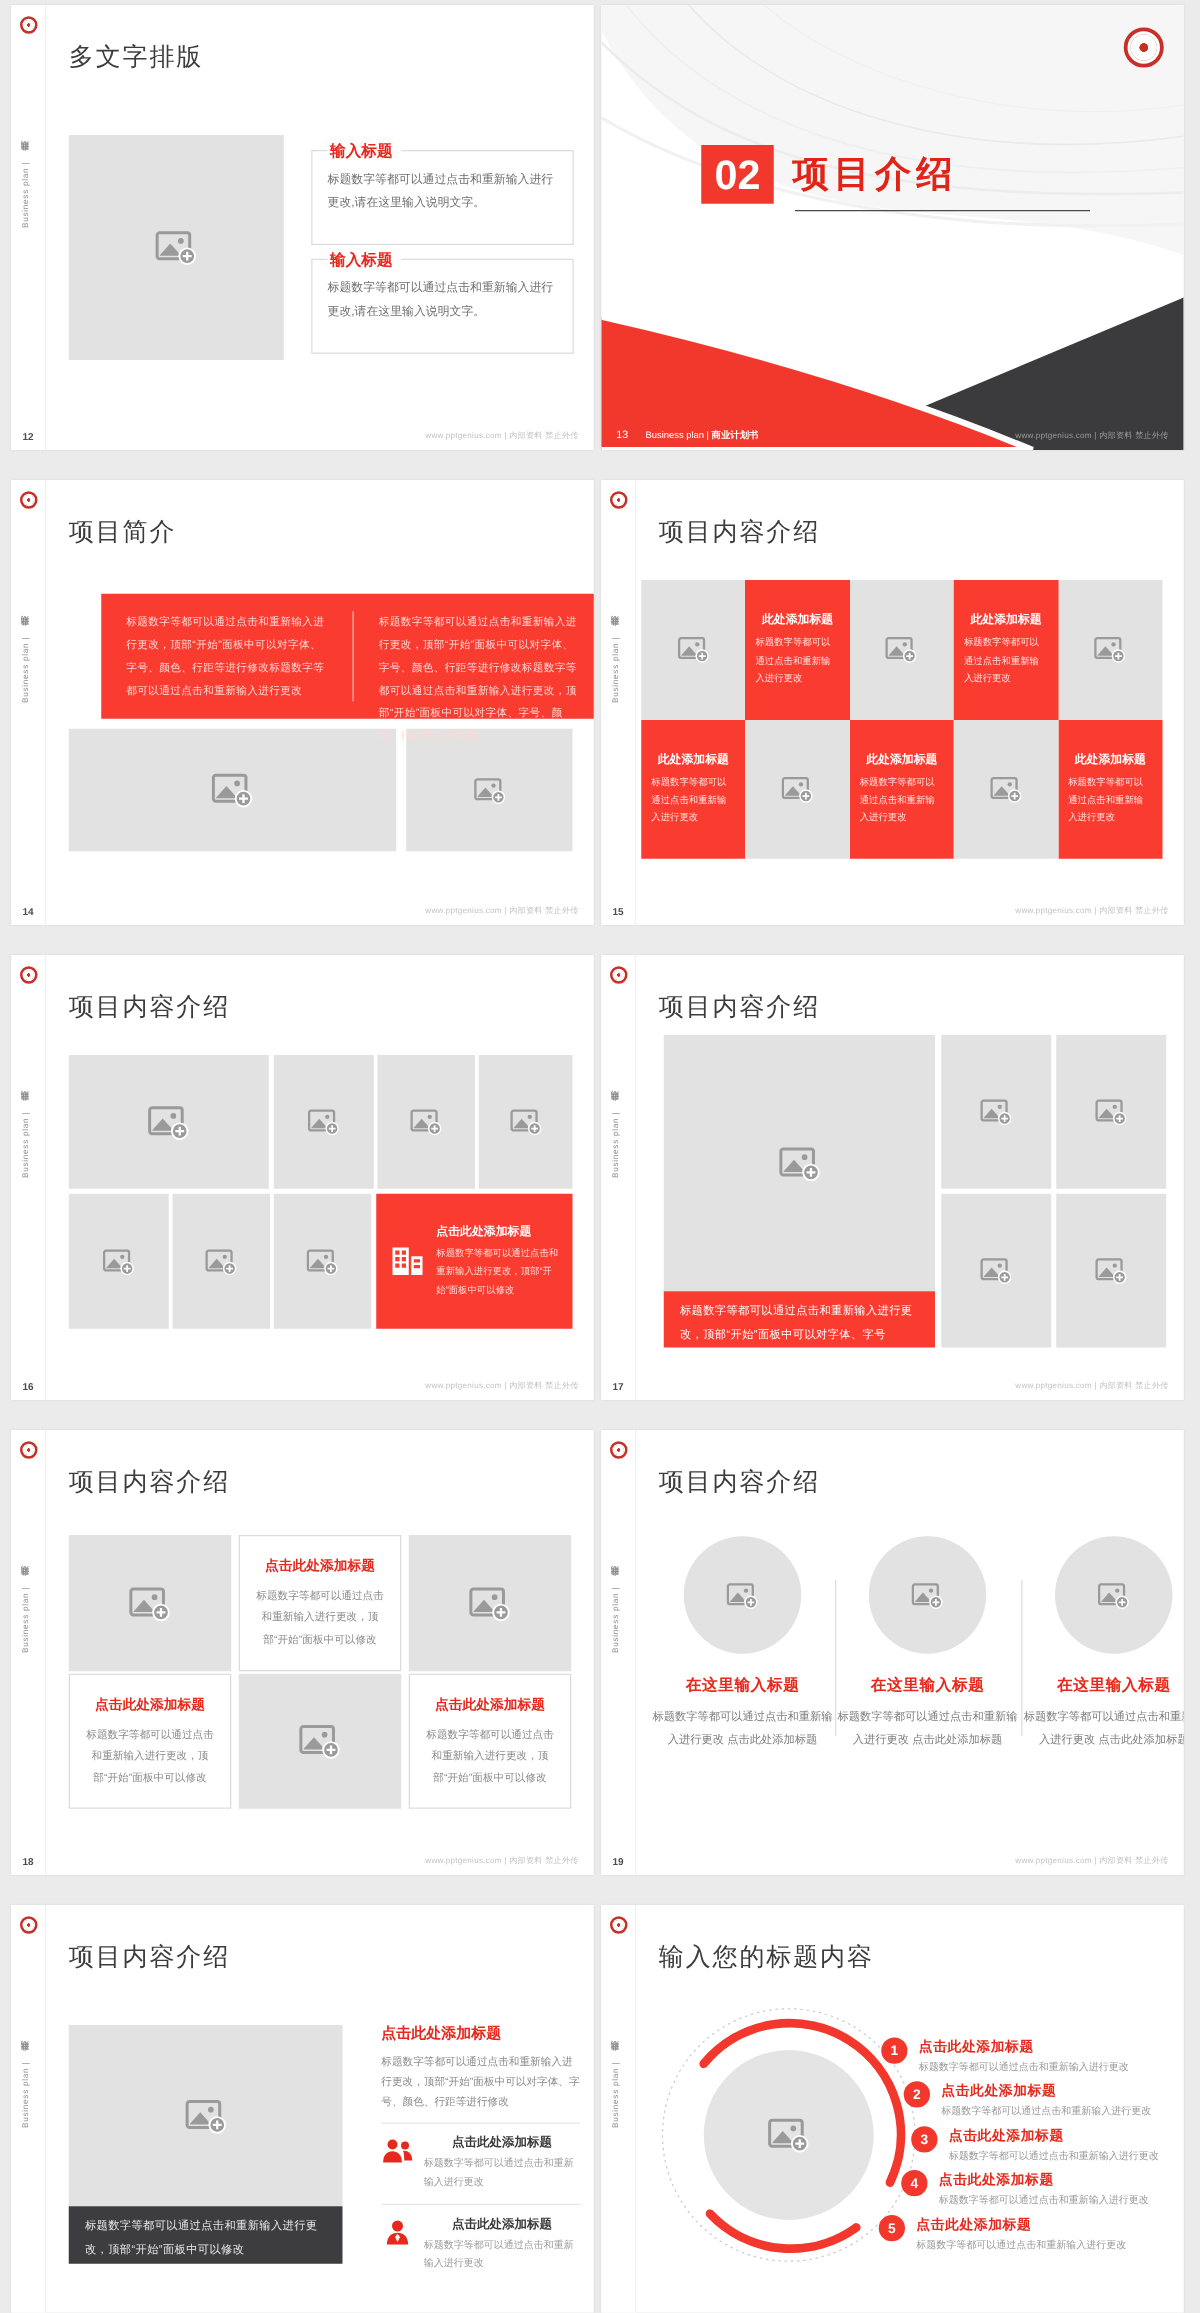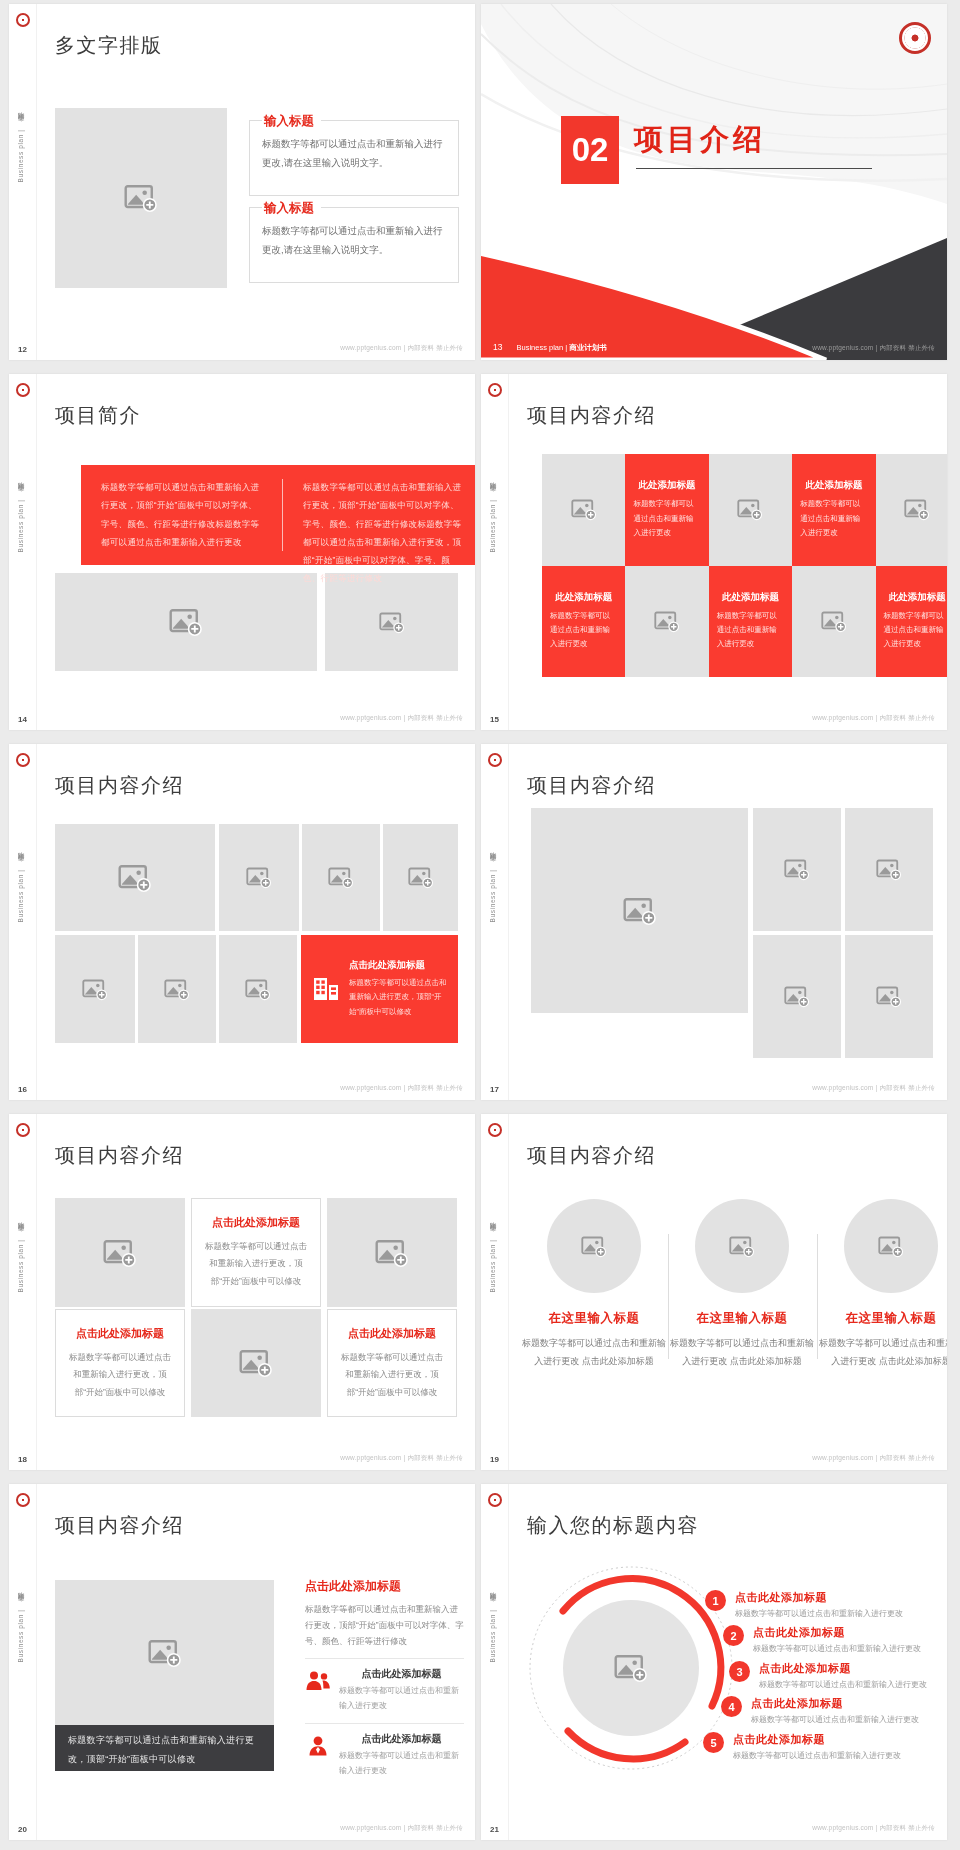--- a/index.html
+++ b/index.html
@@ -1,21 +1,21 @@
 <!DOCTYPE html>
 <html><head>
 <meta charset="utf-8">
 <style>
   :root{
     --red:#fa3b30; --redt:#e6291c; --ink:#3c3c3c; --body:#8a8a8a;
     --ph:#e2e2e2; --phicon:#9a9a9a; --dark:#3d3d40; --line:#dcdcdc;
   }
   *{margin:0;padding:0;box-sizing:border-box;}
   body{width:960px;height:1850px;background:#ebebeb;font-family:"Liberation Sans","DejaVu Sans",sans-serif;}
-  .page{width:960px;height:1850px;padding:4px 9px;display:grid;grid-template-columns:466px 466px;grid-auto-rows:356px;gap:14px 6px;}
+  .page{width:960px;height:1850px;padding:4px 9px;display:grid;grid-template-columns:466px 466px;grid-auto-rows:356px;gap:24px 6px;}
   .slide{position:relative;background:#fff;overflow:hidden;box-shadow:0 0 2px rgba(0,0,0,.08);}
   
   .strip{position:absolute;left:0;top:0;bottom:0;width:28px;border-right:1px solid #f1f1f1;background:#fff;z-index:3;}
   .logo{position:absolute;top:9px;left:7px;width:14px;height:14px;border-radius:50%;border:2px solid #c53028;background:radial-gradient(circle,#c53028 18%,#fff 20%,#fff 55%,#e9c8c6 57%,#fff 60%);}
   .logo.big{top:18px;left:auto;right:16px;width:32px;height:32px;border-width:3px;z-index:4;}
   .vtext{position:absolute;top:120px;left:8px;writing-mode:vertical-rl;transform:rotate(180deg);font-size:6.5px;color:#8d8d8d;letter-spacing:.6px;white-space:nowrap;}
   .stitle{position:absolute;left:46px;top:28px;font-size:20px;color:var(--ink);letter-spacing:1.5px;z-index:2;}
   .pagenum{position:absolute;left:9px;bottom:6px;font-size:8px;font-weight:bold;color:#4c4c4c;z-index:5;}
   .site{position:absolute;right:12px;bottom:7px;font-size:6.5px;color:#c2c2c2;z-index:5;letter-spacing:.2px;}
   .site.on-dark{color:#9b9b9b;}
@@ -23,34 +23,34 @@
   .ph{position:absolute;background:var(--ph);display:flex;align-items:center;justify-content:center;}
   .ph-i{display:flex;align-items:center;justify-content:center;}
   .imgicon{width:34px;height:30px;}
   .sm .imgicon{width:26px;height:23px;}
   
   .tbox{position:absolute;border:1px solid var(--line);padding:13px 12px 6px;}
   .tbox .bt{position:absolute;top:-8px;left:12px;background:#fff;padding:0 7px 0 2px;font-size:12.5px;font-weight:bold;color:var(--redt);}
   .tbox .bb{font-size:9.5px;color:#6e6e6e;line-height:2.05;}
   
   .s13-swoosh{position:absolute;inset:0;}
-  .s13-num{position:absolute;left:80px;top:112px;width:58px;height:68px;background:#f2372c;color:#fff;font-size:33px;font-weight:bold;display:flex;align-items:center;justify-content:center;z-index:2;}
+  .s13-num{position:absolute;left:80px;top:112px;width:58px;height:47px;background:#f2372c;color:#fff;font-size:33px;font-weight:bold;display:flex;align-items:center;justify-content:center;z-index:2;}
   .s13-title{position:absolute;left:153px;top:116px;font-size:29px;font-weight:bold;color:#e02417;letter-spacing:4px;z-index:2;}
   .s13-rule{position:absolute;left:155px;top:164px;width:236px;height:1px;background:#4a4a4a;z-index:2;}
   .s13-body{position:absolute;left:155px;top:176px;width:243px;font-size:10px;color:#454545;line-height:1.85;text-align:justify;z-index:2;}
   .s13-bottom{position:absolute;left:0;bottom:0;width:466px;height:130px;z-index:1;}
   .s13-foot{position:absolute;left:12px;bottom:7px;color:#fff;font-size:7.5px;z-index:4;display:flex;gap:14px;align-items:baseline;}
   .s13-foot .no{font-weight:normal;font-size:8.5px;}
   .s13-foot .cn{font-weight:bold;}
   
   .s14-banner{position:absolute;left:46px;top:91px;width:403px;height:100px;background:var(--red);display:flex;z-index:1;margin-left:26px;}
   .s14-col{flex:1;padding:13px 20px 0;font-size:8.5px;color:#ffd9d6;line-height:2.15;letter-spacing:.3px;}
   .s14-div{width:1px;background:rgba(255,255,255,.65);margin:14px 0;}
   
-  .s15-grid{position:absolute;left:61px;top:80px;width:417px;height:223px;display:grid;grid-template-columns:repeat(5,1fr);grid-template-rows:1fr 1fr;}
+  .s15-grid{position:absolute;left:32px;top:80px;width:417px;height:223px;display:grid;grid-template-columns:repeat(5,1fr);grid-template-rows:1fr 1fr;}
   .s15-grid .cell{display:flex;align-items:center;justify-content:center;}
   .s15-grid .g{background:var(--ph);}
   .s15-grid .r{background:var(--red);flex-direction:column;padding:6px 8px;justify-content:center;}
   .tile-t{font-size:9.5px;font-weight:bold;color:#fff;margin-bottom:5px;text-align:center;width:100%;}
   .tile-b{font-size:7.5px;color:#ffe2e0;line-height:1.9;text-align:left;}
   
   .s16-red{position:absolute;background:var(--red);display:flex;align-items:center;padding:0 10px 0 12px;gap:10px;}
   .bicon{width:26px;height:24px;flex:none;}
   .cardw{flex:1;}
   .card-t{font-size:9.5px;font-weight:bold;color:#fff;margin-bottom:4px;}
@@ -351,20 +351,21 @@
     <div class="stitle">项目内容介绍</div>
     <div class="ph ph-i" style="left:50px;top:64px;width:217px;height:205px;">
   <svg class="imgicon" viewBox="0 0 24 21" xmlns="http://www.w3.org/2000/svg">
     <rect x="1.2" y="2.2" width="18.4" height="14.6" rx="1.4" fill="none" stroke="#9a9a9a" stroke-width="1.7"></rect>
     <circle cx="14.6" cy="6.8" r="1.6" fill="#9a9a9a"></circle>
     <path d="M2.8 14.8 L8.6 8.2 L13.4 13.6 L13.4 15.2 L2.8 15.2 Z" fill="#9a9a9a"></path>
     <circle cx="18.2" cy="15.4" r="4.4" fill="#9a9a9a" stroke="#ffffff" stroke-width="1.1"></circle>
     <path d="M18.2 12.9 V17.9 M15.7 15.4 H20.7" stroke="#ffffff" stroke-width="1.3"></path>
   </svg>
 </div>
+    <div class="banner red" style="left:50px;top:269px;width:217px;height:45px;">标题数字等都可以通过点击和重新输入进行更改，顶部“开始”面板中可以对字体、字号</div>
     <div class="ph ph-i sm" style="left:272px;top:64px;width:88px;height:123px;">
   <svg class="imgicon" viewBox="0 0 24 21" xmlns="http://www.w3.org/2000/svg">
     <rect x="1.2" y="2.2" width="18.4" height="14.6" rx="1.4" fill="none" stroke="#9a9a9a" stroke-width="1.7"></rect>
     <circle cx="14.6" cy="6.8" r="1.6" fill="#9a9a9a"></circle>
     <path d="M2.8 14.8 L8.6 8.2 L13.4 13.6 L13.4 15.2 L2.8 15.2 Z" fill="#9a9a9a"></path>
     <circle cx="18.2" cy="15.4" r="4.4" fill="#9a9a9a" stroke="#ffffff" stroke-width="1.1"></circle>
     <path d="M18.2 12.9 V17.9 M15.7 15.4 H20.7" stroke="#ffffff" stroke-width="1.3"></path>
   </svg>
 </div>
     <div class="ph ph-i sm" style="left:364px;top:64px;width:88px;height:123px;">

